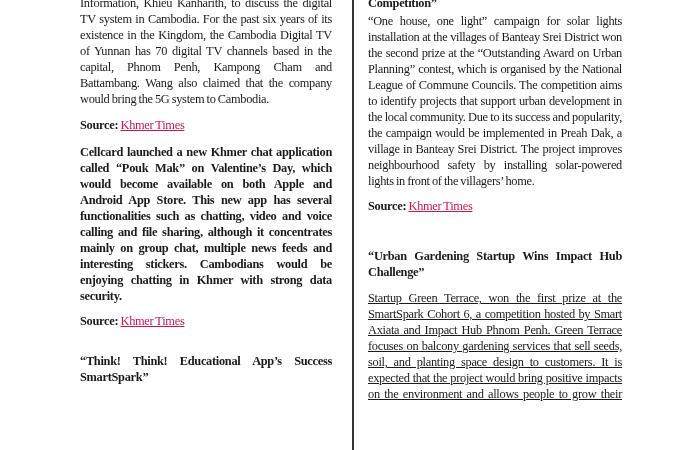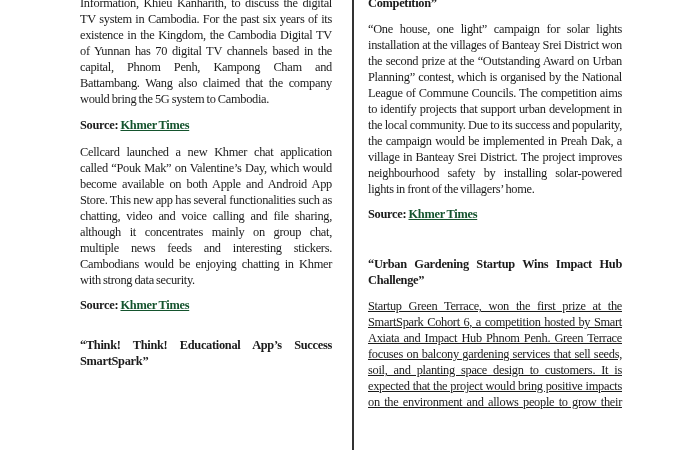--- a/index.html
+++ b/index.html
@@ -46,34 +46,34 @@
     margin: 0;
     font-weight: bold;
     font-size: 12.4px;
     line-height: 16px;
   }
   .source {
     margin: 0;
     font-weight: bold;
   }
   .source .link {
-    color: #14532d;
-    font-weight: bold;
+    color: #be185d;
+    font-weight: normal;
     text-decoration: underline;
     cursor: pointer;
   }
 
   
   .col-left  .mt-source-1 { margin-top: 10px; }
   .col-left  .mt-head-1   { margin-top: 28px; }
-  .col-left  .mt-para-2   { margin-top: 11px; }
+  .col-left  .mt-para-2   { margin-top: 11px; font-weight: bold; }
   .col-left  .mt-source-2 { margin-top: 9px; }
   .col-left  .mt-head-2   { margin-top: 24px; }
 
-  .col-right .mt-para-1   { margin-top: 10px; }
+  .col-right .mt-para-1   { margin-top: 2px; }
   .col-right .mt-source-1 { margin-top: 9px; }
   .col-right .mt-head-2   { margin-top: 34px; }
   .col-right .mt-para-2   { margin-top: 10px; text-decoration: underline; }
 
   
   .cont-bottom { text-align-last: justify; }
 </style>
 </head>
 <body>
 

